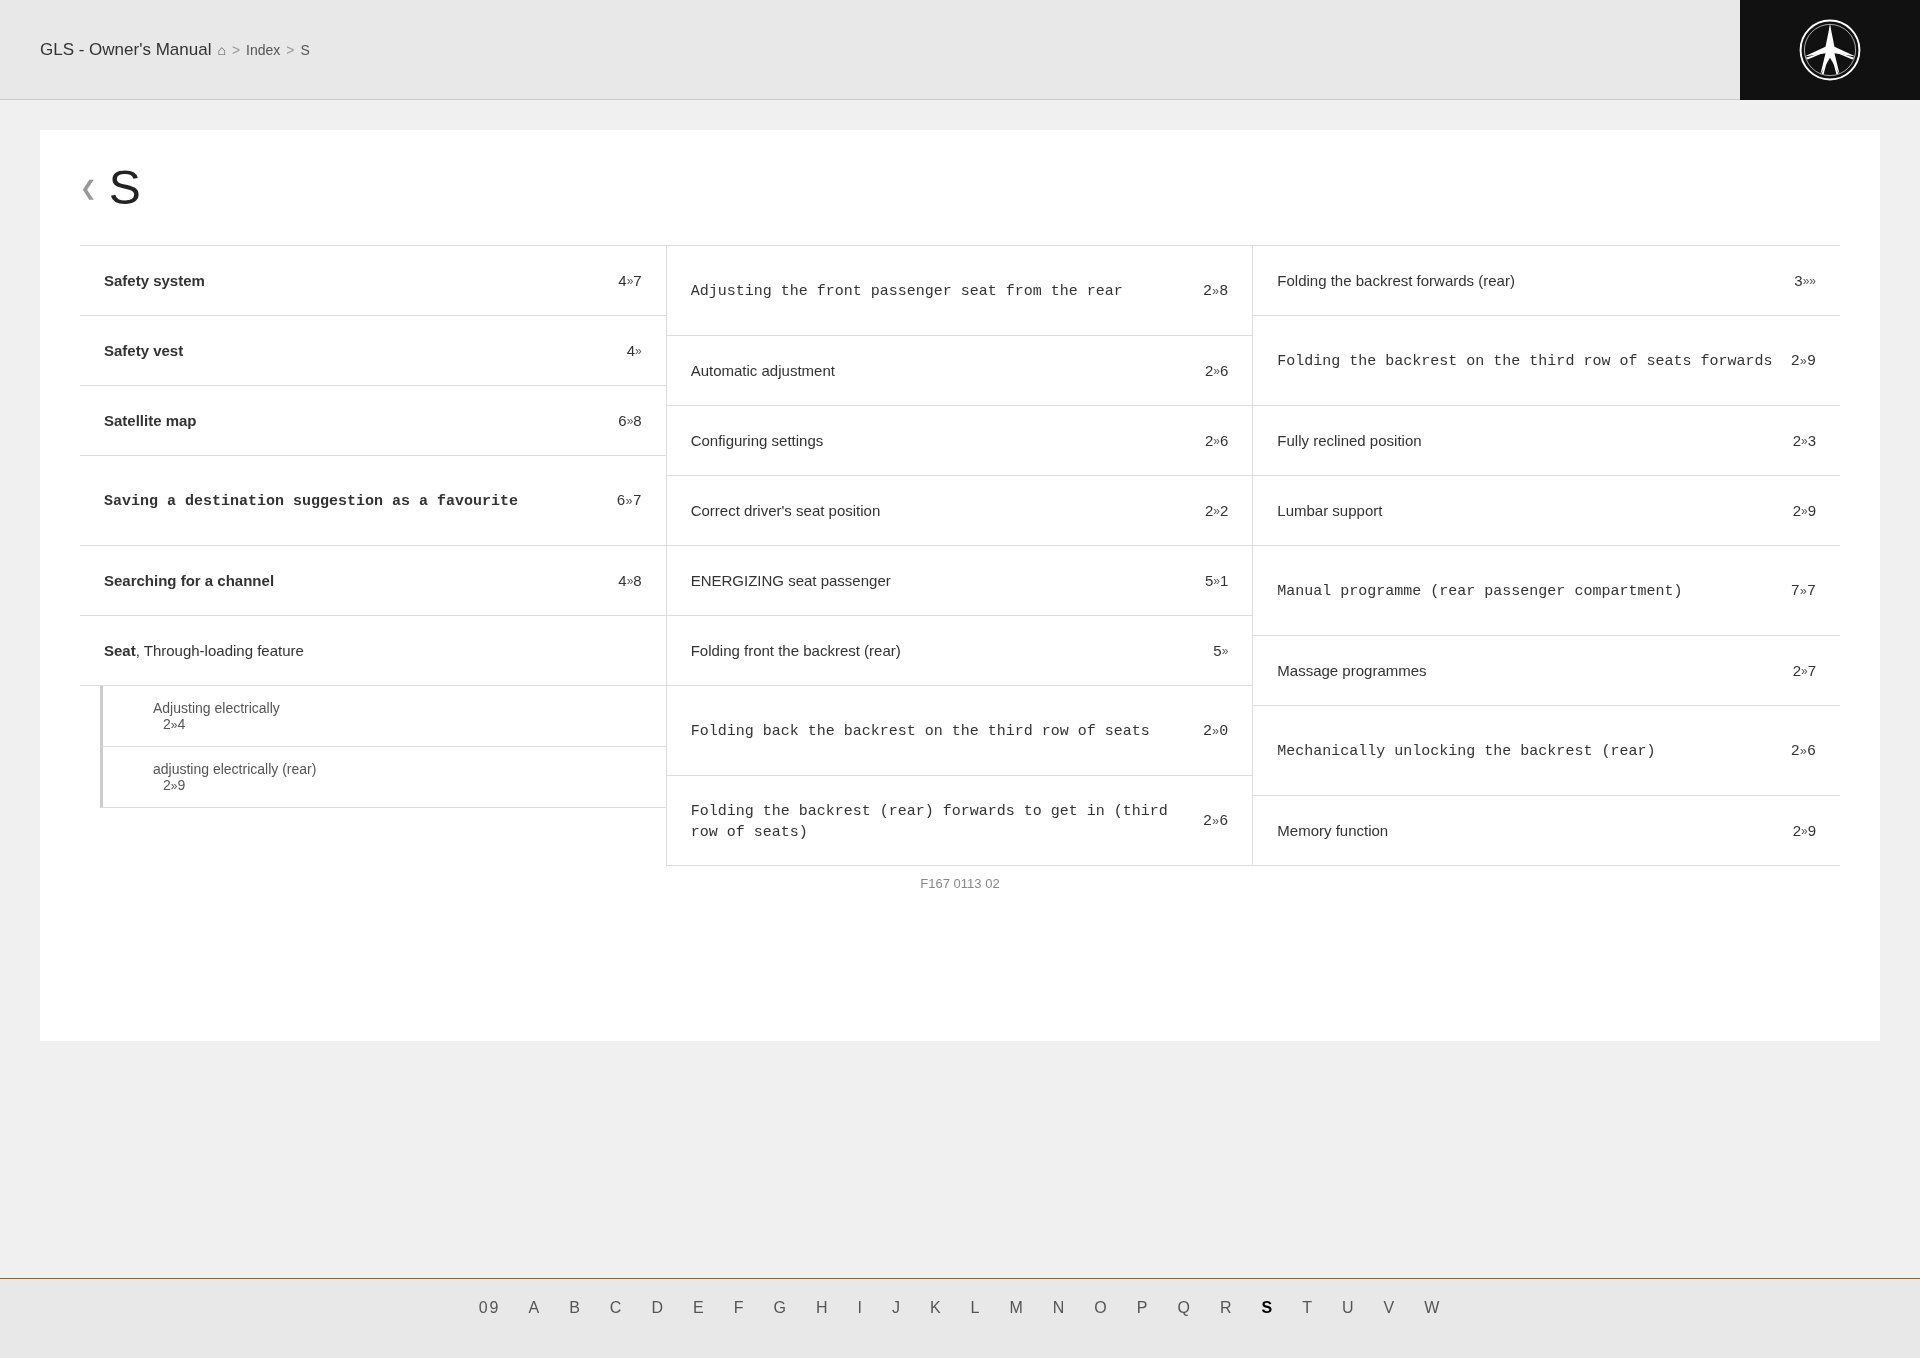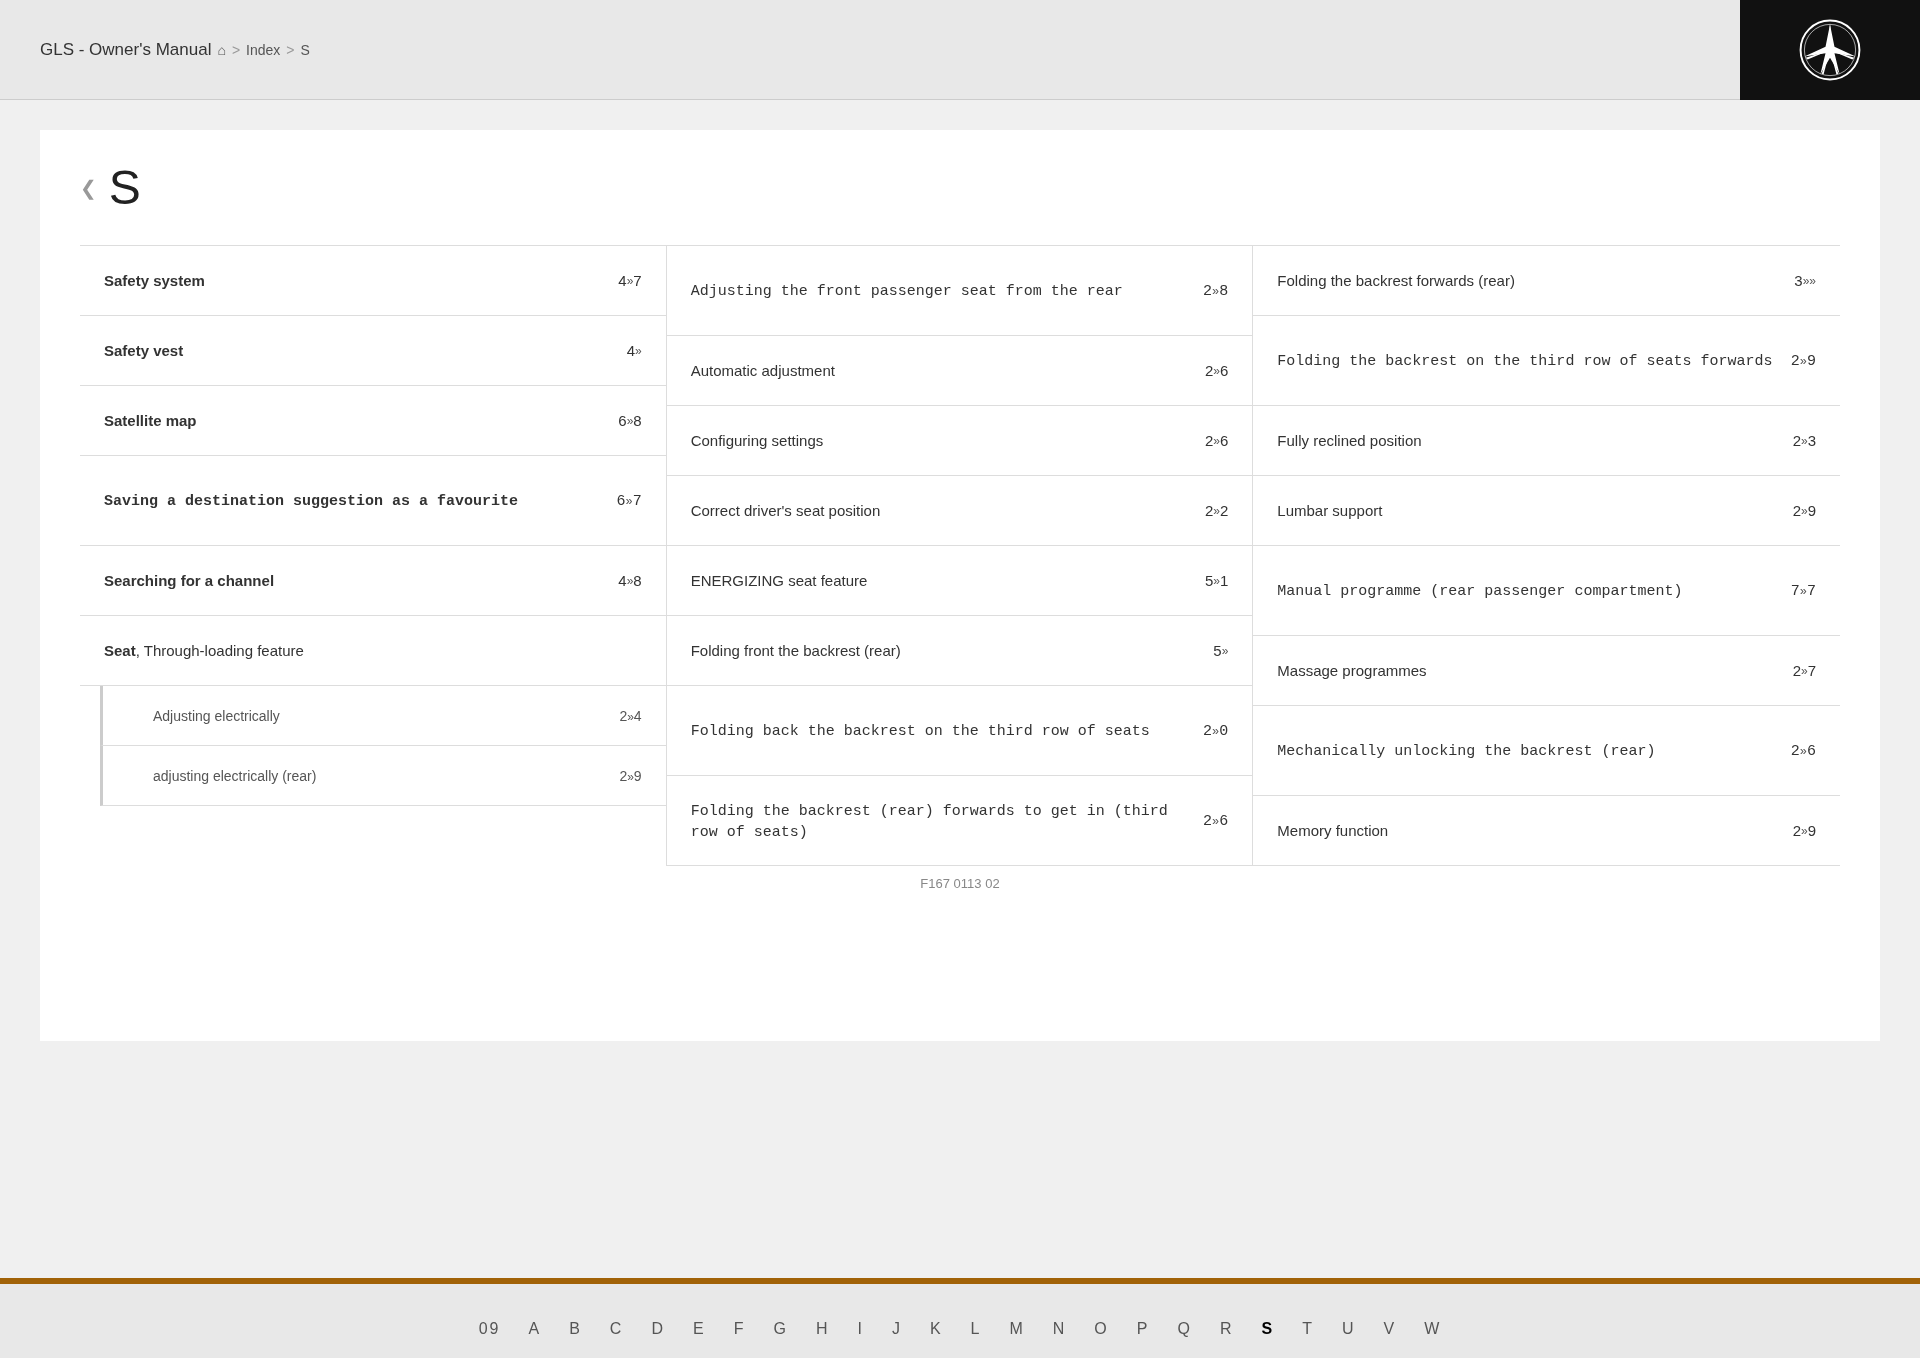--- a/index.html
+++ b/index.html
@@ -93,38 +93,38 @@
       color: #333;
       white-space: nowrap;
       margin-left: 10px;
       display: flex;
       align-items: center;
     }
 
     
     .sub-item {
       display: flex;
-      align-items: center;
       justify-content: space-between;
       padding: 14px 24px 14px 50px;
       border-bottom: 1px solid #ddd;
       min-height: 60px;
       border-left: 3px solid #ccc;
       margin-left: 20px;
+      flex-direction: column;
     }
     .sub-item-text { font-size: 14px; color: #555; flex: 1; }
     .sub-item-page { font-size: 14px; color: #555; margin-left: 10px; }
 
     
     .alphabet-nav {
       background: #e8e8e8;
-      border-top: 6px solid #a16207;
+      border-top: 1px solid #a16207;
       padding: 20px 40px;
       display: flex;
-      align-items: flex-end;
+      align-items: flex-start;
       justify-content: center;
       gap: 28px;
       position: fixed;
       bottom: 0;
       left: 0;
       right: 0;
       height: 80px;
     }
     .alpha-item {
       font-size: 16px;
@@ -230,21 +230,21 @@
       </div>
       <div class="index-item">
         <span class="index-item-text">Configuring settings</span>
         <span class="index-item-page">2<span class="dbl-arrow">»</span>6</span>
       </div>
       <div class="index-item">
         <span class="index-item-text">Correct driver's seat position</span>
         <span class="index-item-page">2<span class="dbl-arrow">»</span>2</span>
       </div>
       <div class="index-item">
-        <span class="index-item-text">ENERGIZING seat feature</span>
+        <span class="index-item-text">ENERGIZING seat passenger</span>
         <span class="index-item-page">5<span class="dbl-arrow">»</span>1</span>
       </div>
       <div class="index-item">
         <span class="index-item-text">Folding front the backrest (rear)</span>
         <span class="index-item-page">5<span class="dbl-arrow">»</span></span>
       </div>
       <div class="index-item tall">
         <span class="index-item-text">Folding back the backrest on the third row of seats</span>
         <span class="index-item-page">2<span class="dbl-arrow">»</span>0</span>
       </div>

